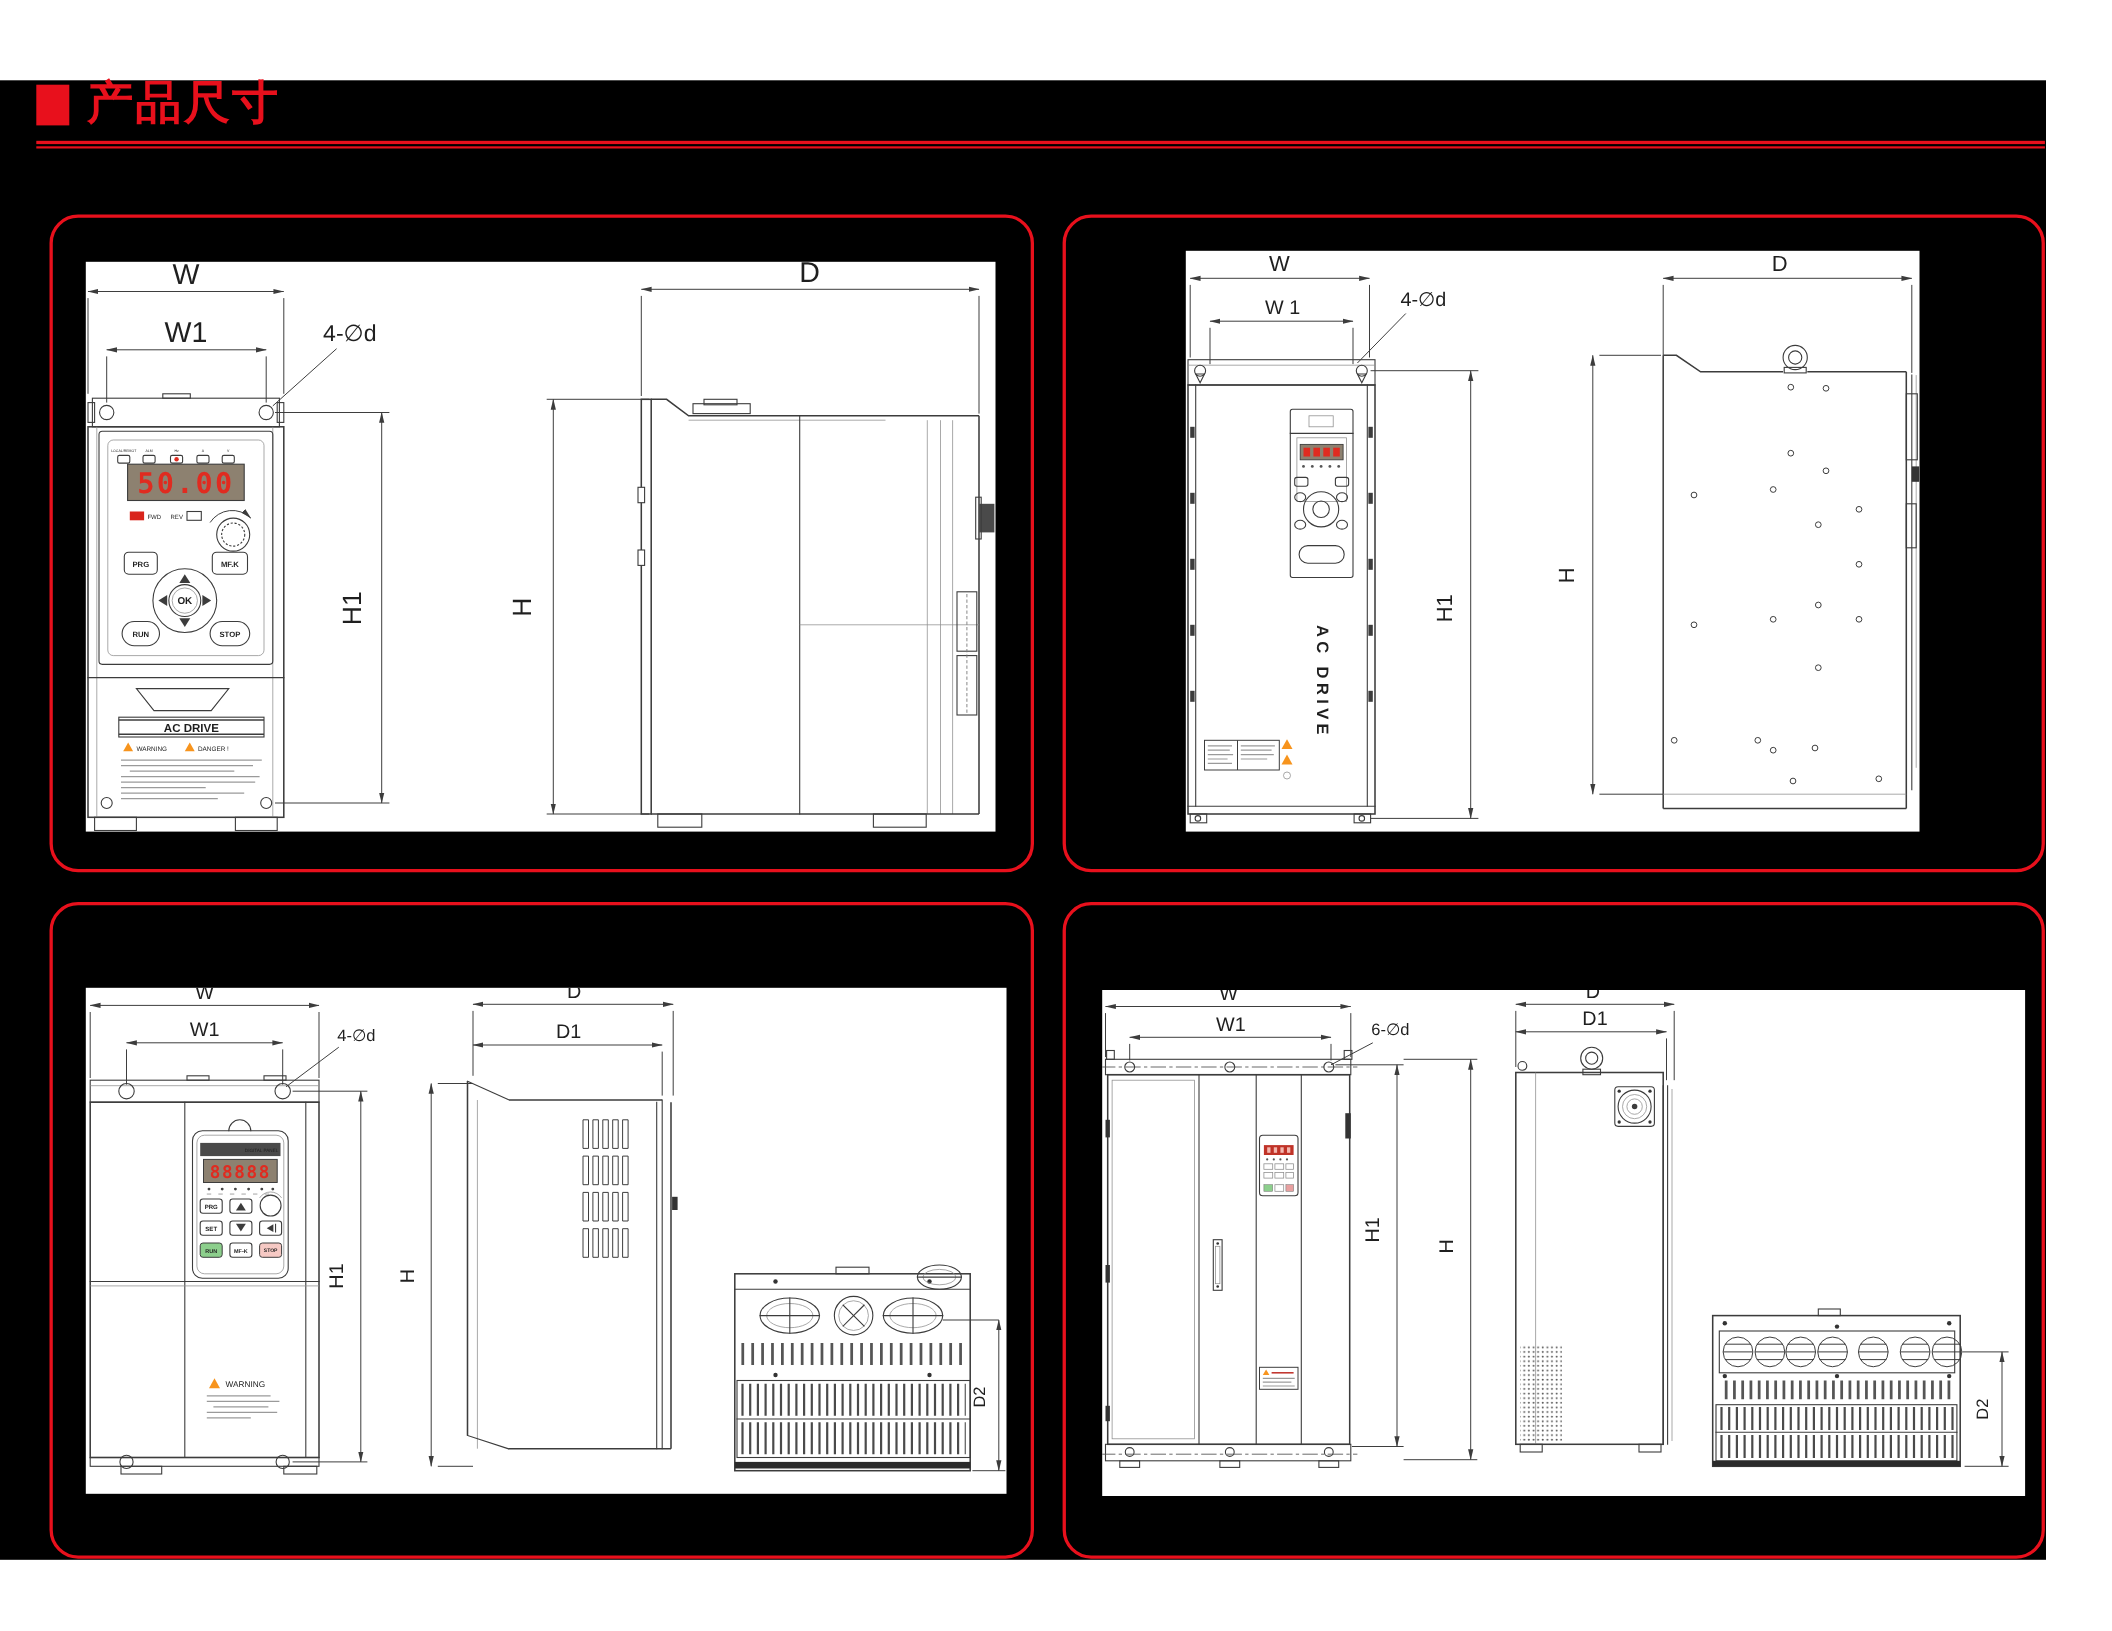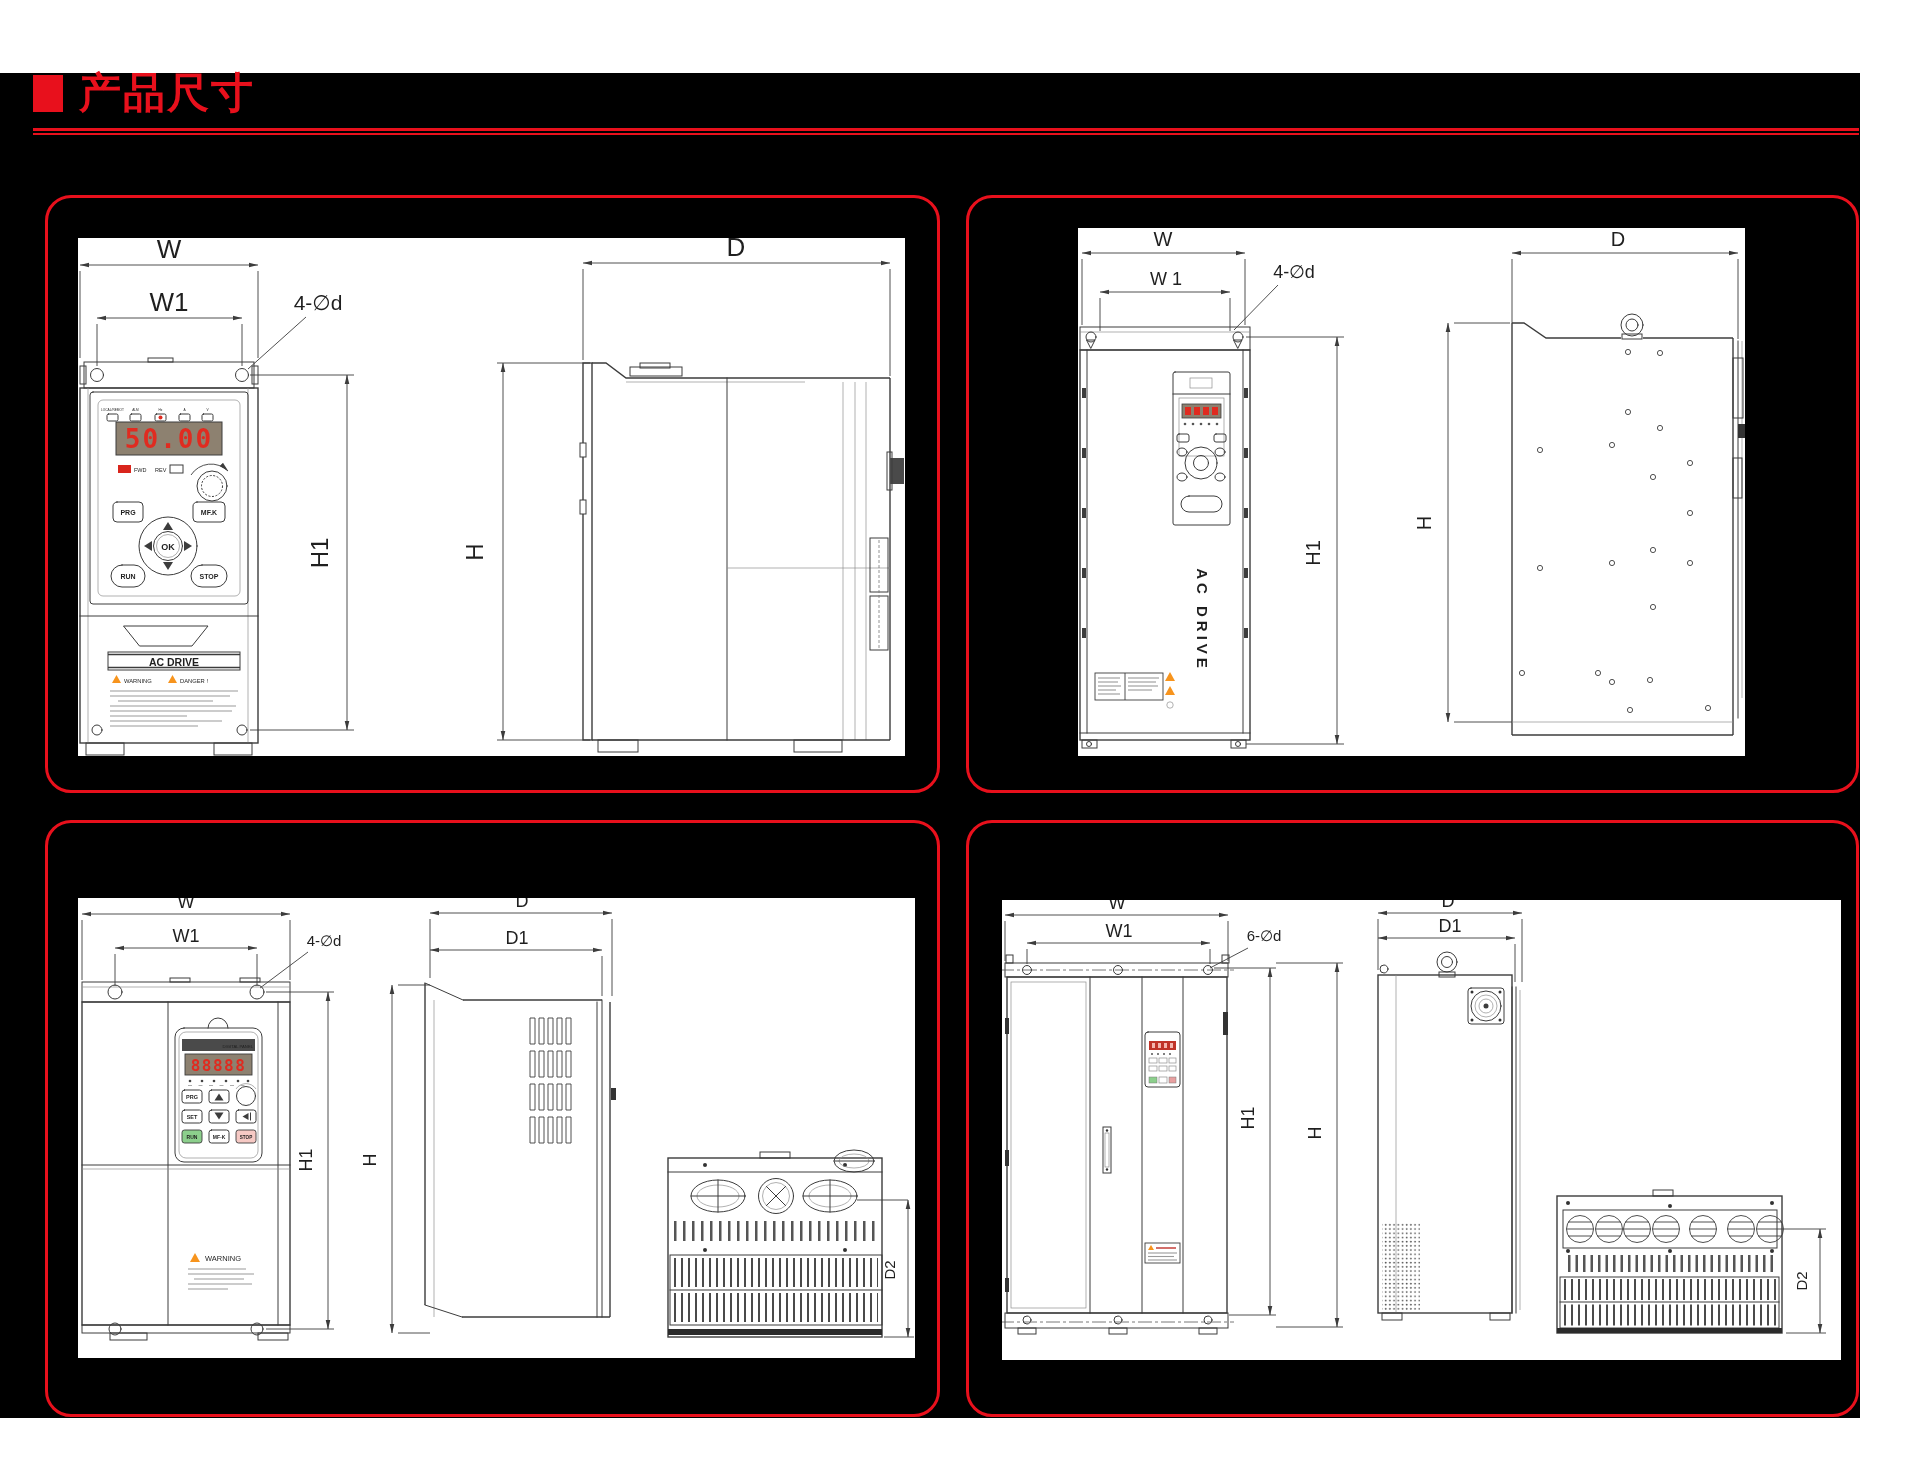--- a/index.html
+++ b/index.html
@@ -1,19 +1,19 @@
 <!DOCTYPE html>
 <html><head>
 <meta charset="utf-8">
 <style>
   html,body{margin:0;padding:0;background:#fff;}
   .page{position:relative;width:1920px;height:1483px;background:#fff;overflow:hidden;
         font-family:"Liberation Sans","DejaVu Sans",sans-serif;}
   .bg-black{position:absolute;left:0;top:73px;width:1860px;height:1345px;background:#000;}
-  .section-header{position:absolute;left:33px;top:72px;display:flex;align-items:center;height:42px;}
+  .section-header{position:absolute;left:33px;top:72px;display:flex;align-items:flex-end;height:42px;}
   .section-marker{width:30px;height:37px;background:#e8101c;margin-right:16px;}
   .section-title{color:#e8101c;font-size:42px;font-weight:bold;letter-spacing:2px;line-height:42px;}
   .divider-a{position:absolute;left:33px;top:128px;width:1826px;height:3px;background:#e8101c;}
   .divider-b{position:absolutely;}
   .divider-b{position:absolute;left:33px;top:133px;width:1826px;height:2px;background:#e8101c;}
   .panel{position:absolute;border:3px solid #e8101c;border-radius:26px;background:#000;box-sizing:border-box;}
   .sheet{position:absolute;background:#fff;}
   svg text{font-family:"Liberation Sans","DejaVu Sans",sans-serif;fill:#1f1f1f;}
   .seg{font-family:"DejaVu Sans Mono","Liberation Mono",monospace;font-weight:bold;fill:#e02b20;}
   .ln{stroke:#3c3c3c;stroke-width:1;fill:none;stroke-linecap:square;}

